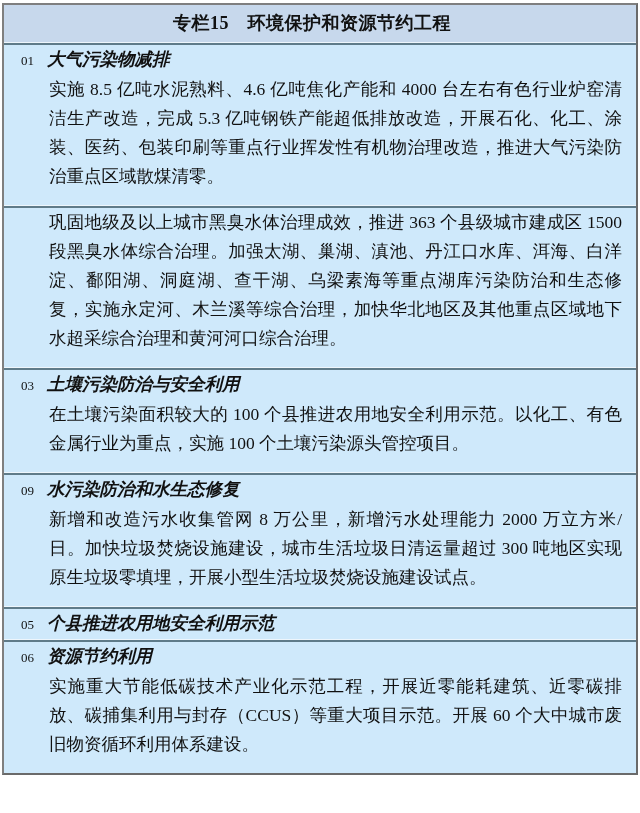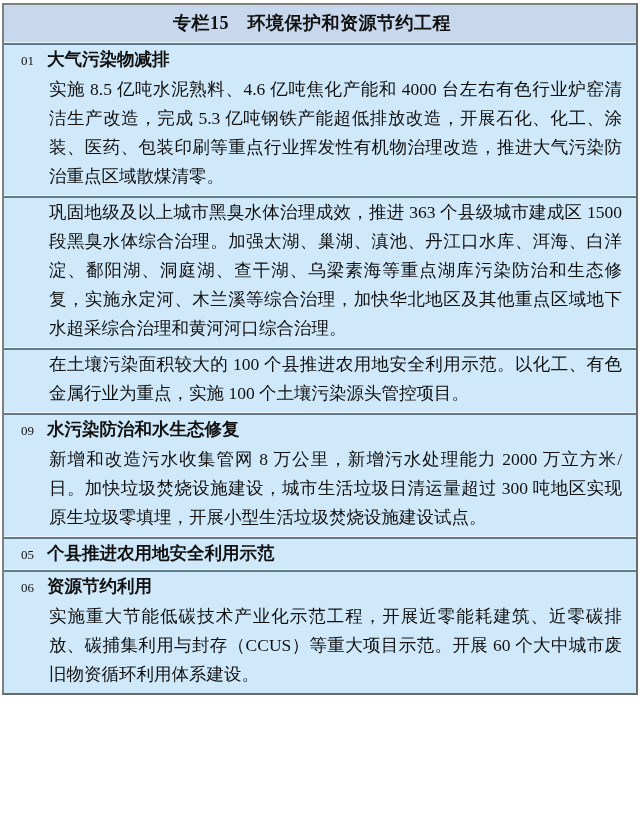--- a/index.html
+++ b/index.html
@@ -41,23 +41,24 @@
     white-space: nowrap;
   }
   .section-num {
     display: inline-block;
     width: 26px;
     font-weight: normal;
     font-size: 13px;
   }
   .section-title {
     font-weight: bold;
+    font-style: italic;
   }
   .section-body {
-    margin: 0 0 4px 28px;
+    margin: 0 0 14px 28px;
     font-size: 17.5px;
     line-height: 29px;
     text-align: justify;
   }
 </style>
 </head>
 <body>
 
 <div class="box">
   <div class="box-header">专栏15　环境保护和资源节约工程</div>
@@ -70,20 +71,23 @@
     <p class="section-body">实施 8.5 亿吨水泥熟料、4.6 亿吨焦化产能和 4000 台左右有色行业炉窑清洁生产改造，完成 5.3 亿吨钢铁产能超低排放改造，开展石化、化工、涂装、医药、包装印刷等重点行业挥发性有机物治理改造，推进大气污染防治重点区域散煤清零。</p>
   </div>
 
   <div class="divider"></div>
   <div class="section">
     <p class="section-body">巩固地级及以上城市黑臭水体治理成效，推进 363 个县级城市建成区 1500 段黑臭水体综合治理。加强太湖、巢湖、滇池、丹江口水库、洱海、白洋淀、鄱阳湖、洞庭湖、查干湖、乌梁素海等重点湖库污染防治和生态修复，实施永定河、木兰溪等综合治理，加快华北地区及其他重点区域地下水超采综合治理和黄河河口综合治理。</p>
   </div>
 
   <div class="divider"></div>
   <div class="section">
+    <div class="section-title-row">
+      <span class="section-num">03</span><span class="section-title">土壤污染防治与安全利用</span>
+    </div>
     <p class="section-body">在土壤污染面积较大的 100 个县推进农用地安全利用示范。以化工、有色金属行业为重点，实施 100 个土壤污染源头管控项目。</p>
   </div>
 
   <div class="divider"></div>
   <div class="section">
     <div class="section-title-row">
       <span class="section-num">09</span><span class="section-title">水污染防治和水生态修复</span>
     </div>
     <p class="section-body">新增和改造污水收集管网 8 万公里，新增污水处理能力 2000 万立方米/日。加快垃圾焚烧设施建设，城市生活垃圾日清运量超过 300 吨地区实现原生垃圾零填埋，开展小型生活垃圾焚烧设施建设试点。</p>
   </div>

